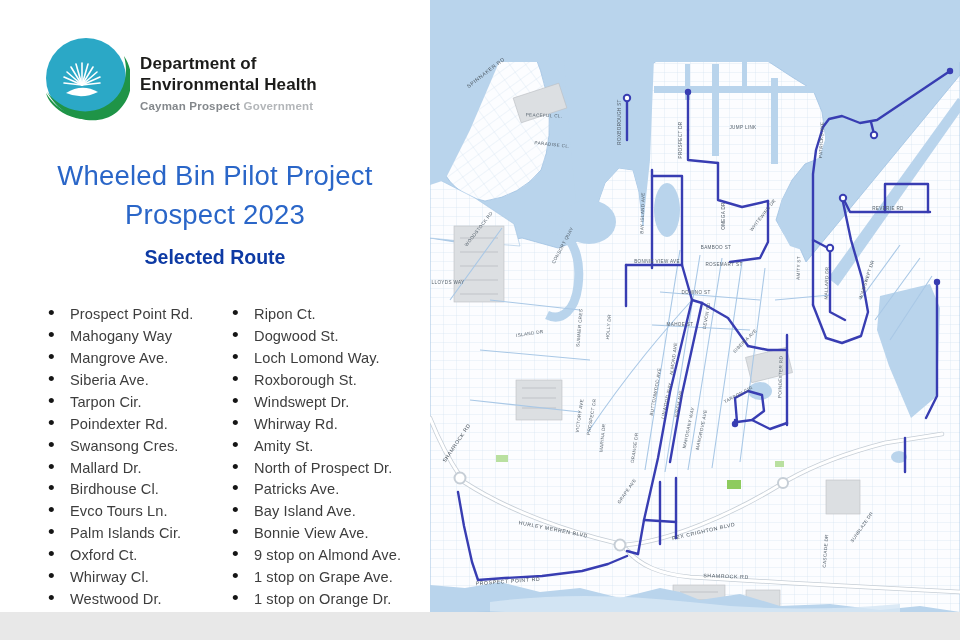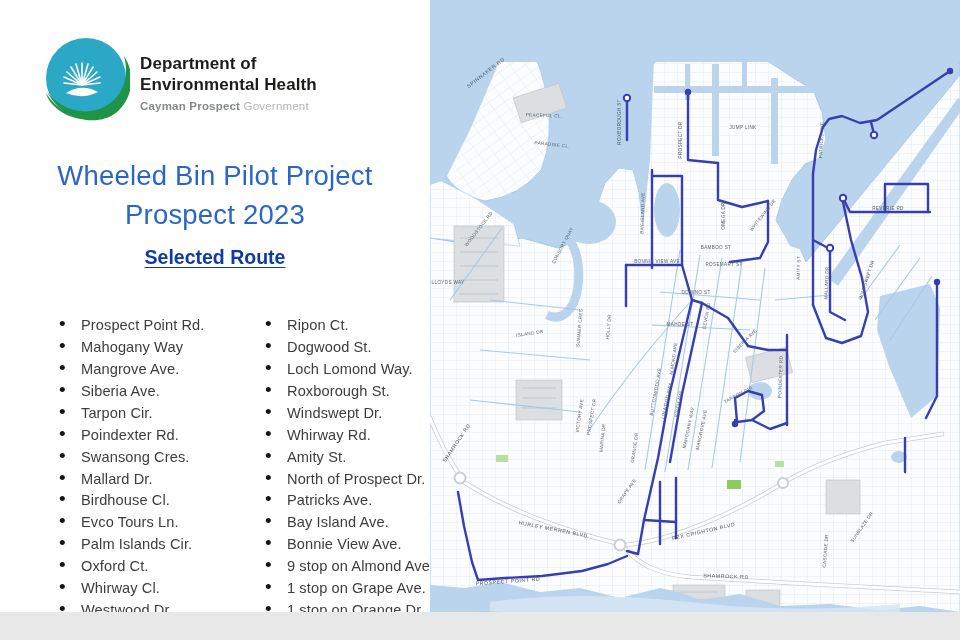--- a/index.html
+++ b/index.html
@@ -7,27 +7,27 @@
   .stage{position:relative;width:960px;height:612px;background:#0ea5e9;overflow:hidden;
          font-family:"Liberation Sans", sans-serif;}
   
   .left{position:absolute;left:0;top:0;width:430px;height:640px;background:#ffffff;}
   .brand{position:absolute;left:42px;top:36px;display:flex;align-items:center;}
   .brand-logo{width:88px;height:88px;flex:0 0 auto;}
   .brand-text{margin-left:10px;padding-top:6px;}
   .brand-line{font-size:17px;font-weight:700;color:#1c1c1a;line-height:1.18;letter-spacing:.1px;}
   .brand-sub{margin-top:5px;font-size:11.5px;letter-spacing:.2px;}
   .brand-sub .b1{color:#84888c;font-weight:700;}
-  .brand-sub .b2{color:#b3b6b9;font-weight:400;}
+  .brand-sub .b2{color:#b3b6b9;font-weight:700;}
   .title{position:absolute;left:0;top:156px;width:430px;text-align:center;
          font-size:27.5px;line-height:1.42;font-weight:400;letter-spacing:.2px;}
   .subtitle{position:absolute;left:0;top:246px;width:430px;text-align:center;
-            font-size:19.5px;font-weight:700;text-decoration:underline;text-underline-offset:3px;}
+            font-size:19.5px;font-weight:700;text-underline-offset:3px;}
   .cols{position:absolute;left:48px;top:303px;display:flex;}
-  ul.routes{list-style:none;margin:11px;padding:0;width:184px;}
+  ul.routes{list-style:none;margin:0;padding:0;width:184px;}
   ul.routes li{position:relative;padding-left:22px;height:21.95px;display:flex;align-items:center;
                font-size:14.6px;color:#3d3d3d;letter-spacing:.1px;white-space:nowrap;}
   ul.routes li::before{content:"\2022";position:absolute;left:0;top:50%;transform:translateY(-54%);
                color:#151515;font-size:19px;}
   
   .map{position:absolute;left:430px;top:0;width:530px;height:640px;}
   .map svg{display:block;}
   text.stlabel{fill:#55616c;letter-spacing:.35px;font-family:"Liberation Sans",sans-serif;}
   text.stlabel.major{fill:#49545e;letter-spacing:.6px;}
 </style>

